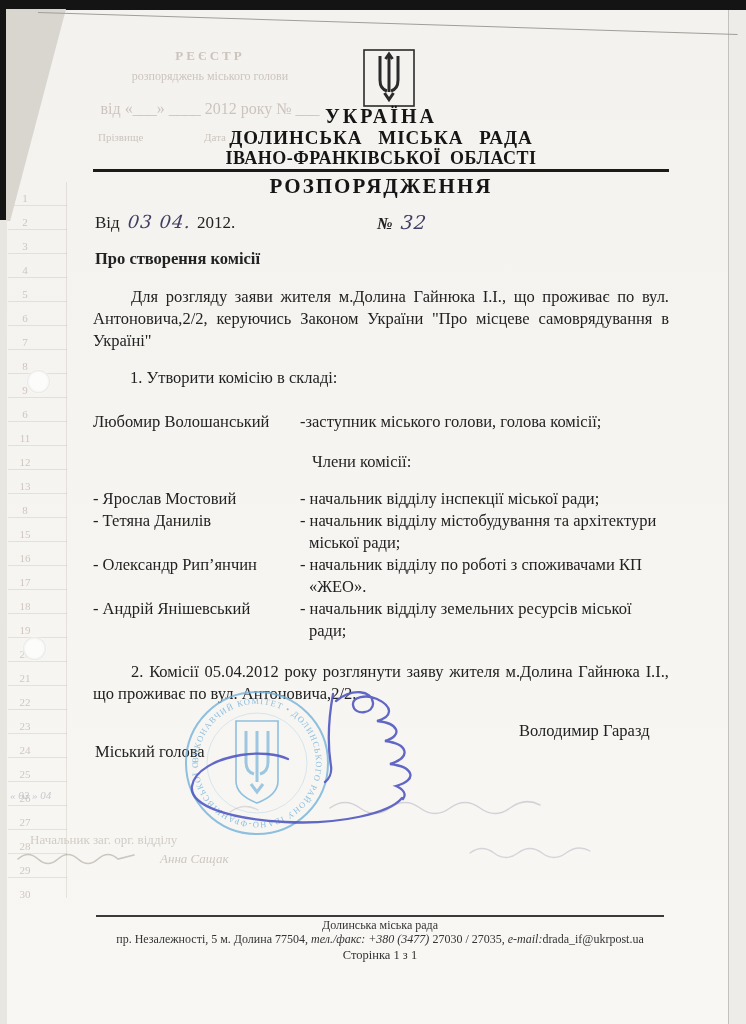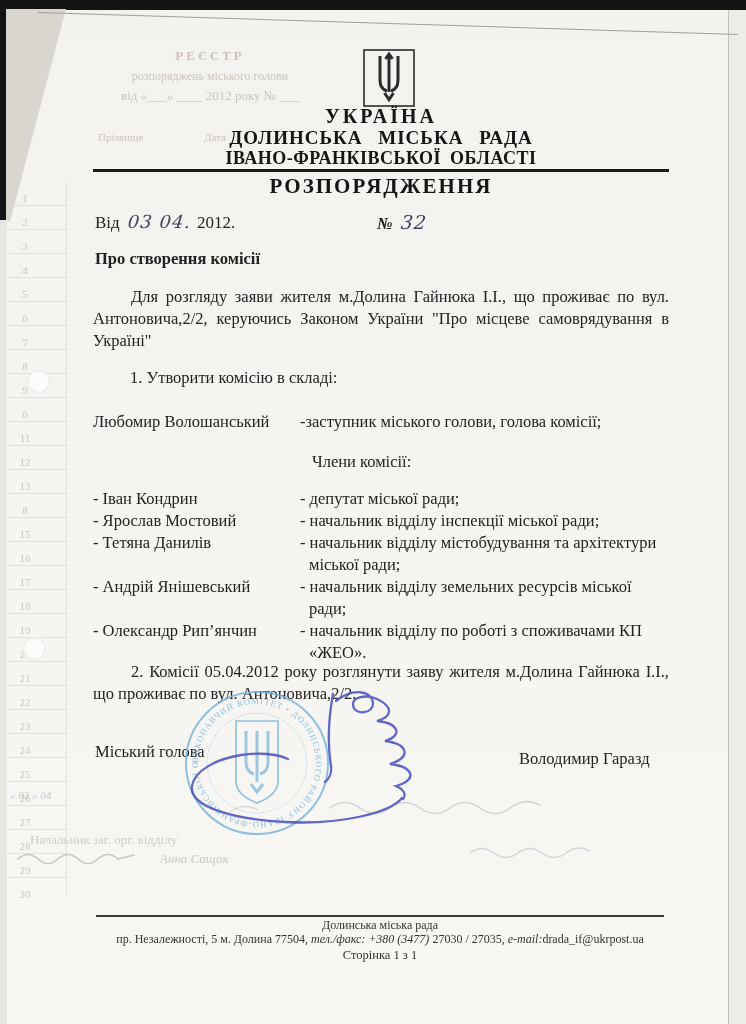--- a/index.html
+++ b/index.html
@@ -18,21 +18,21 @@
         transform-origin:left top;transform:rotate(1.8deg);}
   
   .hole{border-radius:50%;background:#fcfcfb;box-shadow:inset 0 0 3px rgba(0,0,0,.18),0 0 2px rgba(255,255,255,.9);}
   .hole1{left:27px;top:370px;width:23px;height:23px;}
   .hole2{left:23px;top:637px;width:23px;height:23px;}
   
   .artifact{color:rgba(150,132,118,.42);}
   .reg{left:95px;top:48px;width:230px;text-align:center;}
   .reg-title{font-weight:bold;font-size:13px;letter-spacing:3px;}
   .reg-sub{font-size:12px;margin-top:5px;}
-  .reg-date{font-size:13px;margin-top:4px;}
+  .reg-date{font-size:16px;margin-top:16px;}
   .tbl-head{left:98px;top:131px;font-size:11px;}
   .tbl-head span{margin-right:58px;}
   .grid-lines{left:8px;top:182px;width:58px;height:716px;
         background:repeating-linear-gradient(to bottom,transparent 0 23px,rgba(170,148,136,.22) 23px 24px);
         border-right:1px solid rgba(170,148,136,.22);}
   #rownums{left:8px;top:186px;width:34px;text-align:center;font-size:11px;
         color:rgba(150,125,112,.40);}
   #rownums div{height:24px;line-height:24px;}
   .note-date{left:10px;top:789px;font-size:11px;font-style:italic;color:rgba(128,124,150,.40);}
   .official-title{left:30px;top:832px;font-size:13px;color:rgba(150,140,128,.40);}
@@ -56,21 +56,21 @@
   .para{left:93px;width:576px;font-size:16.5px;line-height:22px;text-align:justify;text-indent:38px;}
   .para1{top:286px;}
   .item1{left:130px;top:368px;font-size:16.5px;}
   .head-row{left:93px;top:412px;width:576px;font-size:16.5px;}
   .members-heading{left:312px;top:452px;font-size:16.5px;}
   .members{left:93px;top:488px;width:576px;font-size:16.5px;line-height:22px;}
   .m-name{display:inline-block;width:207px;vertical-align:top;}
   .m-role{display:inline-block;width:352px;vertical-align:top;text-indent:-9px;padding-left:9px;}
   .para2{top:661px;}
   .sign-title{left:95px;top:742px;font-size:16.5px;}
-  .sign-name{left:519px;top:749px;font-size:16.5px;}
+  .sign-name{left:519px;top:721px;font-size:16.5px;}
   
   .footer-rule{left:96px;top:915px;width:568px;height:2px;background:#3a3a3a;}
   .footer{left:60px;width:640px;text-align:center;color:#333;}
   .f-org{top:918px;font-size:12px;}
   .f-addr{top:932px;font-size:12px;}
   .f-page{top:948px;font-size:12.5px;}
   .it{font-style:italic;}
   .overlay-svg{left:0;top:0;pointer-events:none;}
 </style>
 </head>
@@ -162,33 +162,30 @@
   <div class="abs para para1">Для розгляду заяви жителя м.Долина Гайнюка І.І., що проживає по вул. Антоновича,2/2, керуючись Законом України "Про місцеве самоврядування в Україні"</div>
   <div class="abs item1">1.  Утворити комісію в складі:</div>
 
   <div class="abs head-row">
     <span class="m-name">Любомир Волошанський</span><span class="m-role">-заступник міського голови, голова комісії;</span>
   </div>
   <div class="abs members-heading">Члени комісії:</div>
 
   <div class="abs members">
     <div>
-      <span class="m-name">- Іван Кондрин</span><span class="m-role">- депутат міської ради;</span>
-    </div>
-    <div>
       <span class="m-name">- Ярослав Мостовий</span><span class="m-role">- начальник відділу інспекції міської ради;</span>
     </div>
     <div>
       <span class="m-name">- Тетяна Данилів</span><span class="m-role">- начальник відділу містобудування та архітектури міської ради;</span>
     </div>
     <div>
+      <span class="m-name">- Олександр Рип’янчин</span><span class="m-role">- начальник відділу по роботі з споживачами КП «ЖЕО».</span>
+    </div>
+    <div>
       <span class="m-name">- Андрій Янішевський</span><span class="m-role">- начальник відділу земельних ресурсів міської ради;</span>
-    </div>
-    <div>
-      <span class="m-name">- Олександр Рип’янчин</span><span class="m-role">- начальник відділу по роботі з споживачами КП «ЖЕО».</span>
     </div>
   </div>
 
   <div class="abs para para2">2. Комісії 05.04.2012 року розглянути заяву жителя м.Долина Гайнюка І.І., що проживає по вул. Антоновича,2/2.</div>
 
   <div class="abs sign-title">Міський голова</div>
   <div class="abs sign-name">Володимир Гаразд</div>
 
   <svg class="abs overlay-svg" width="746" height="1024" viewBox="0 0 746 1024">
     <g opacity="0.8">

